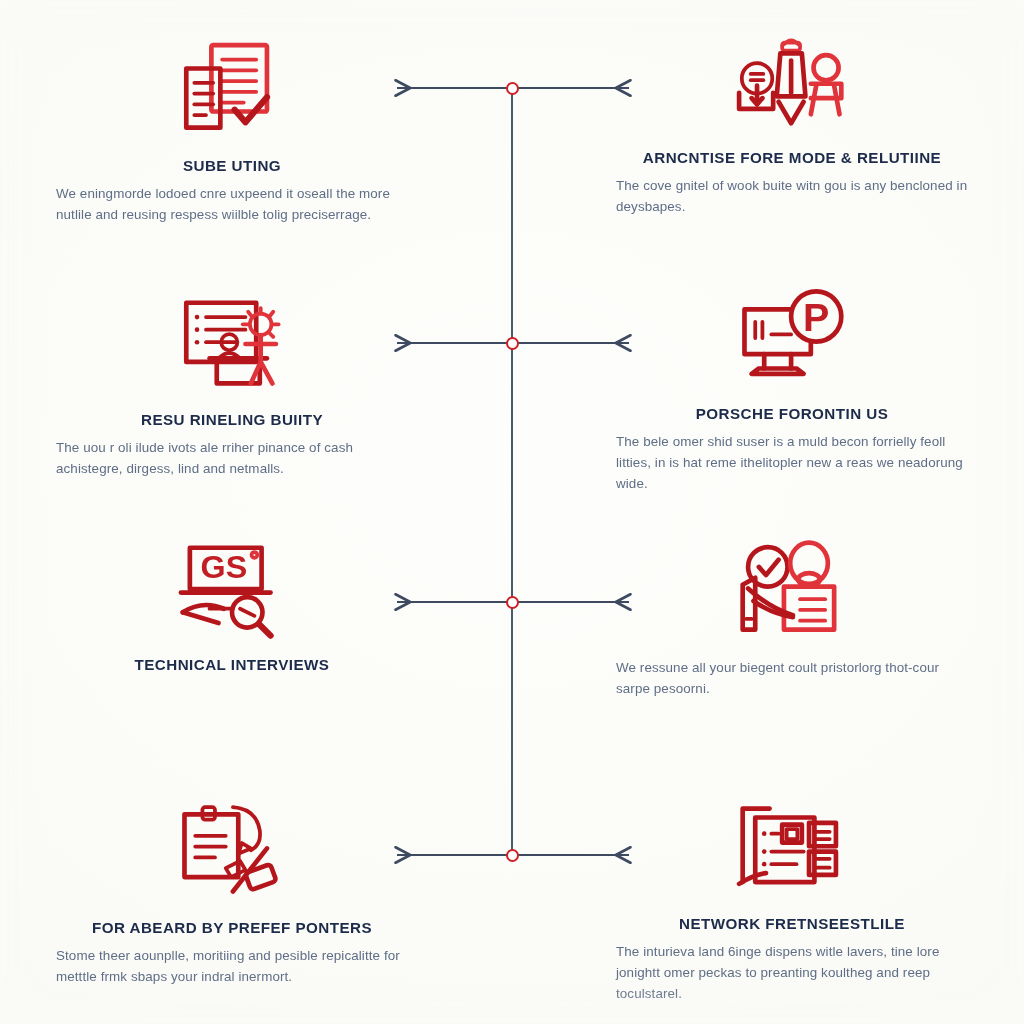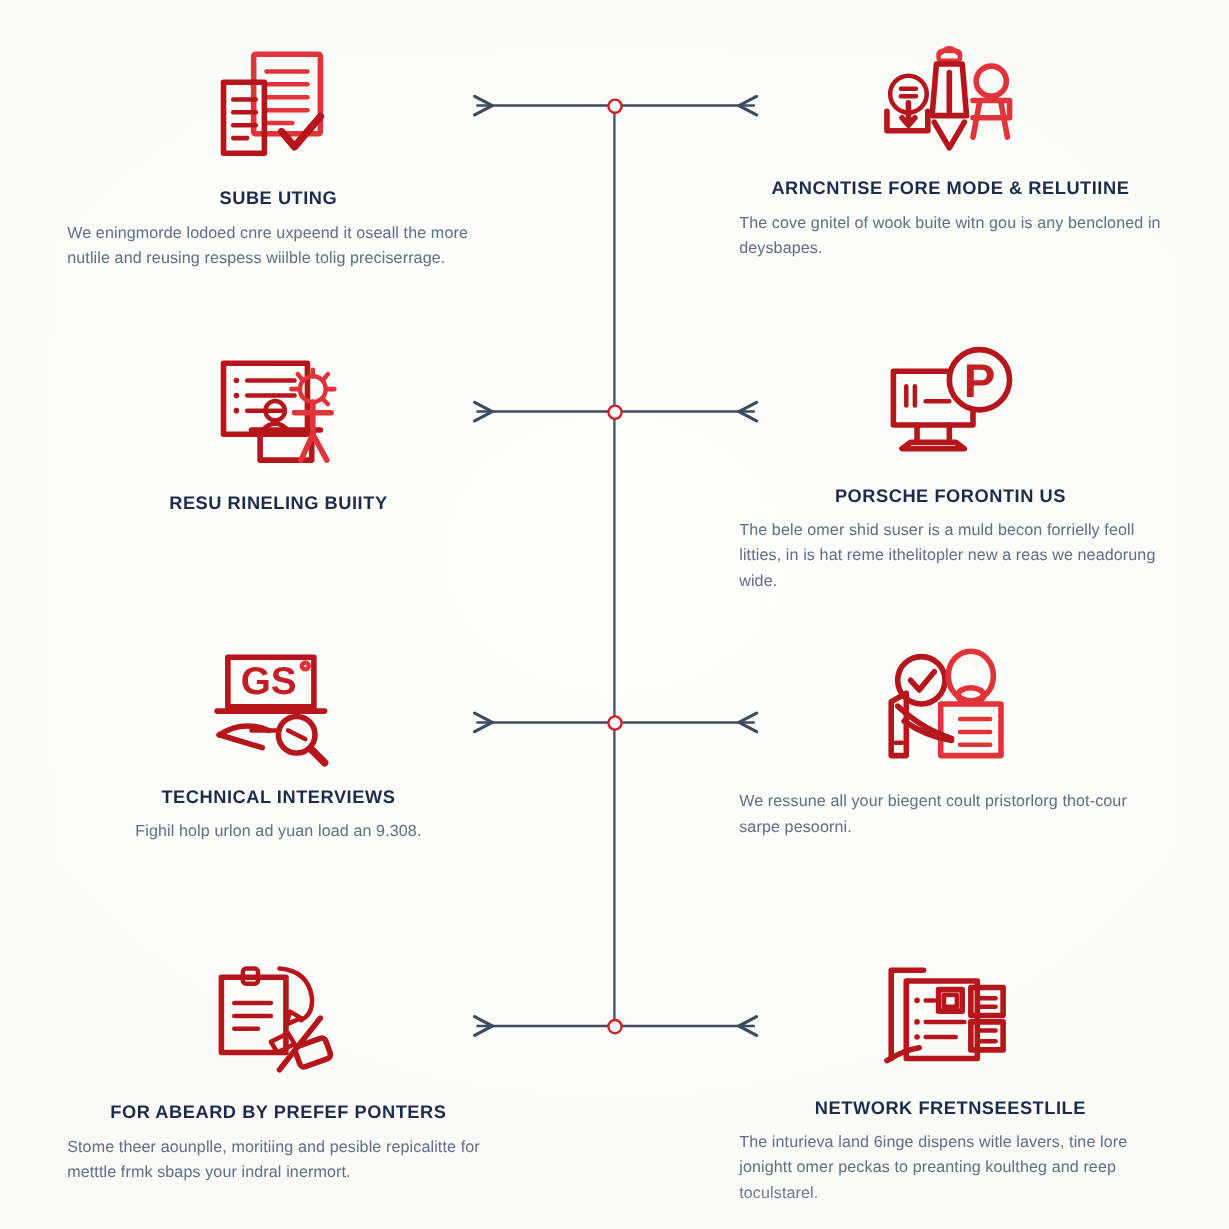--- a/index.html
+++ b/index.html
@@ -279,20 +279,21 @@
           <line x1="117" y1="36" x2="111" y2="36"></line>
           <line x1="77" y1="36" x2="83" y2="36"></line>
           <line x1="111" y1="50" x2="107" y2="46"></line>
         </g>
         <path class="s ic-light" d="M97,48 L97,78"></path>
         <path class="s ic-light" d="M80,58 L114,58"></path>
         <path class="s ic-light" d="M86,102 L97,78 L110,102"></path>
       </svg>
     </div>
     <div class="heading">RESU RINELING BUIITY</div>
+    <div class="body">The uou r oli ilude ivots ale rriher pinance of cash achistegre, dirgess, lind and netmalls.</div>
   </div>
 
   <div class="cell right" style="top:286px;">
     <div class="icon-wrap">
       <svg viewBox="0 0 130 116">
 
         <path class="s ic-dark" d="M12,26 L86,26 L86,76 L12,76 Z"></path>
         <line class="s-thin ic-dark" x1="24" y1="40" x2="24" y2="58"></line>
         <line class="s-thin ic-dark" x1="32" y1="40" x2="32" y2="58"></line>
         <line class="s-thin ic-dark" x1="42" y1="54" x2="64" y2="54"></line>
@@ -321,21 +322,20 @@
         <path class="s ic-dark" d="M10,84 q22,-14 46,-4"></path>
         <path class="s ic-dark" d="M10,84 q20,6 40,12"></path>
         <line class="s-thin ic-dark" x1="40" y1="80" x2="66" y2="80"></line>
 
         <circle class="s ic-dark" cx="82" cy="84" r="17"></circle>
         <line class="s-thin ic-dark" x1="74" y1="80" x2="90" y2="88"></line>
         <path class="s-thick ic-dark" d="M95,97 L108,110"></path>
       </svg>
     </div>
     <div class="heading">TECHNICAL INTERVIEWS</div>
-    <div class="body">Fighil holp urlon ad yuan load an 9.308.</div>
   </div>
 
   <div class="cell right" style="top:540px;">
     <div class="icon-wrap">
       <svg viewBox="0 0 130 116">
 
         <circle class="s ic-dark" cx="38" cy="30" r="22"></circle>
         <path class="s ic-dark" d="M28,30 L36,39 L50,22"></path>
 
         <ellipse class="s ic-light" cx="84" cy="26" rx="21" ry="23"></ellipse>

